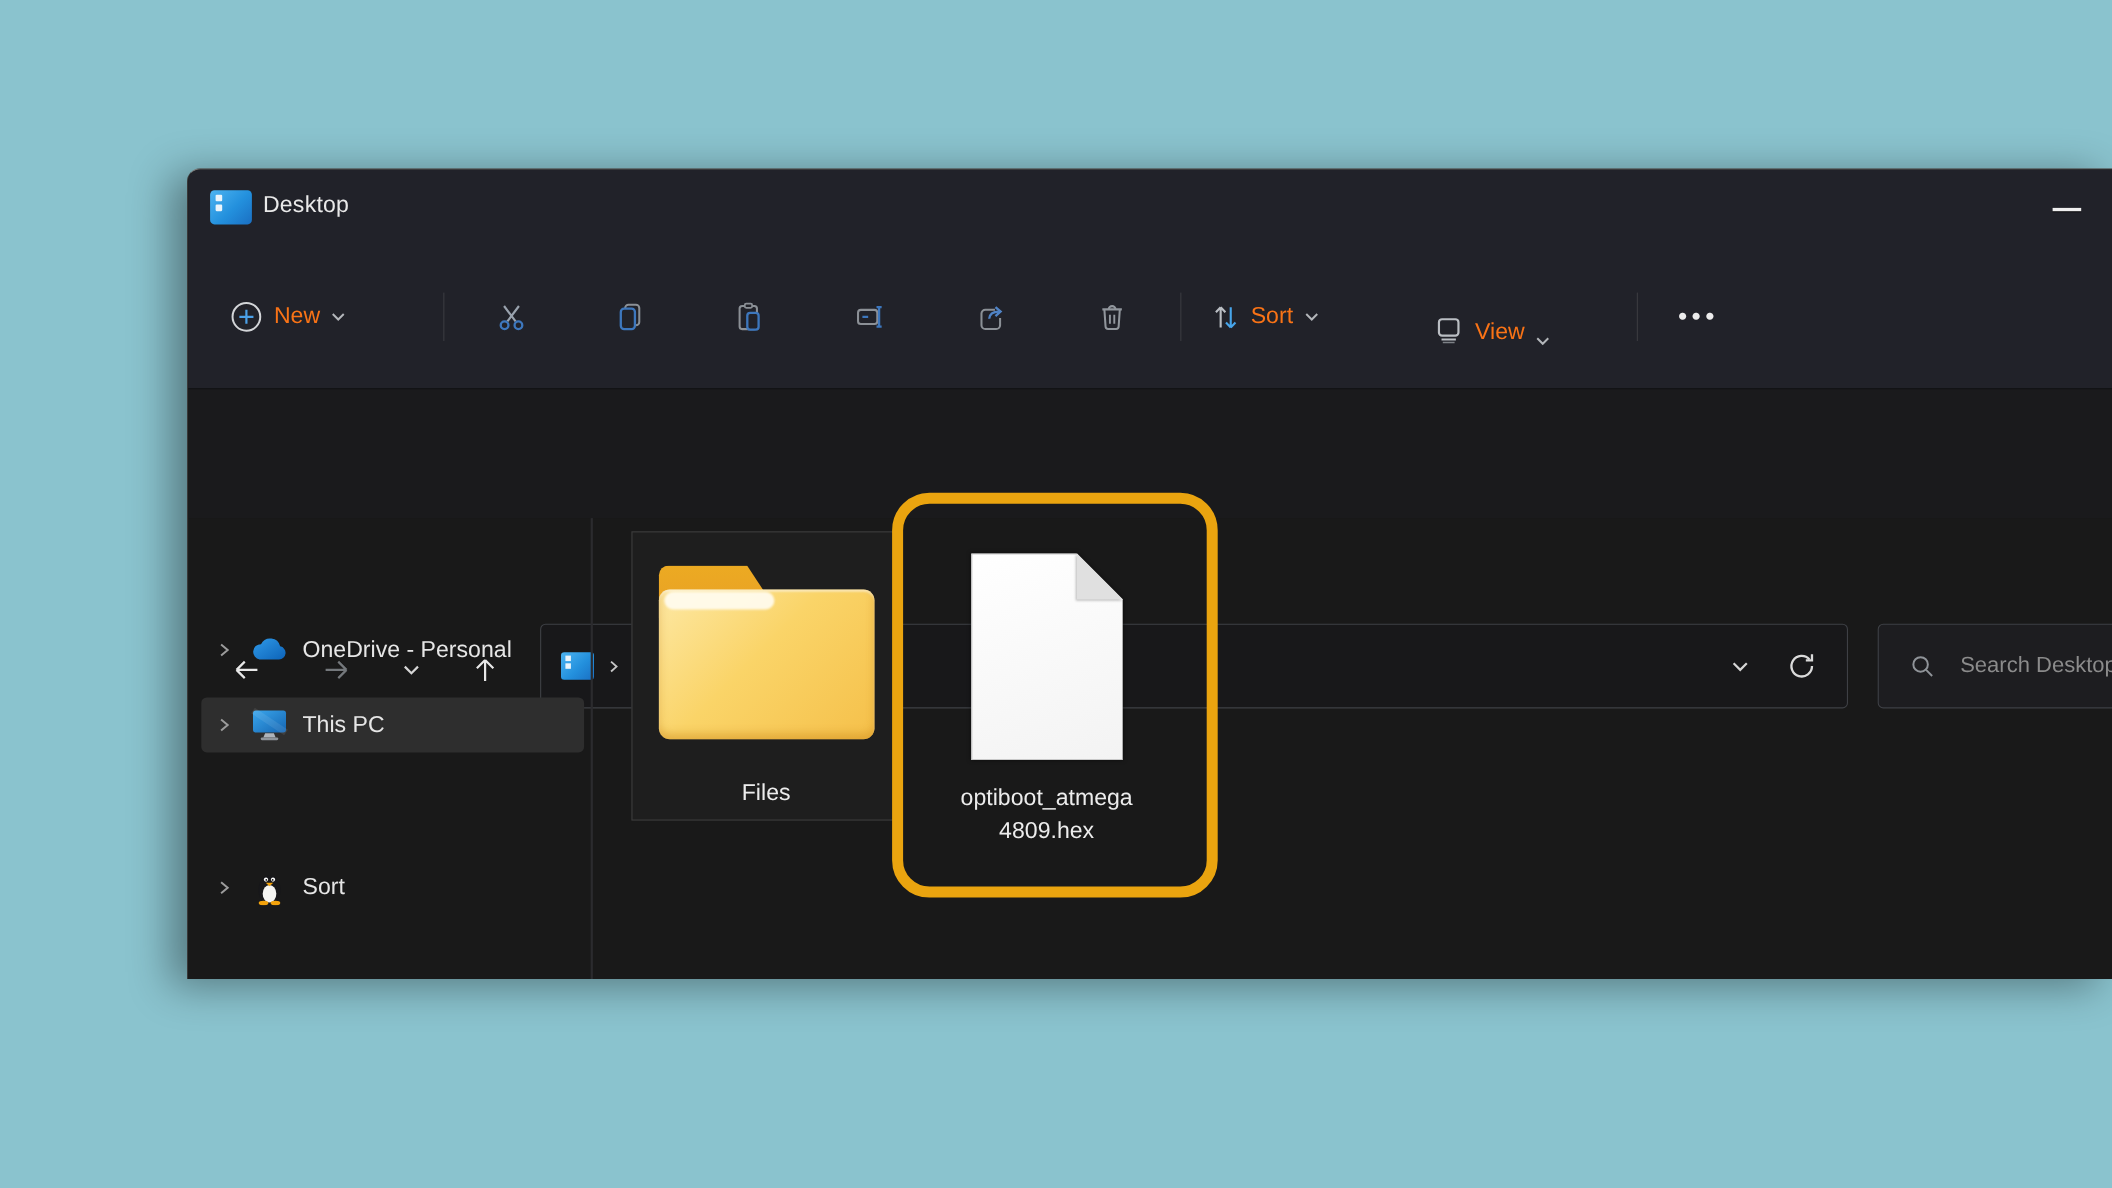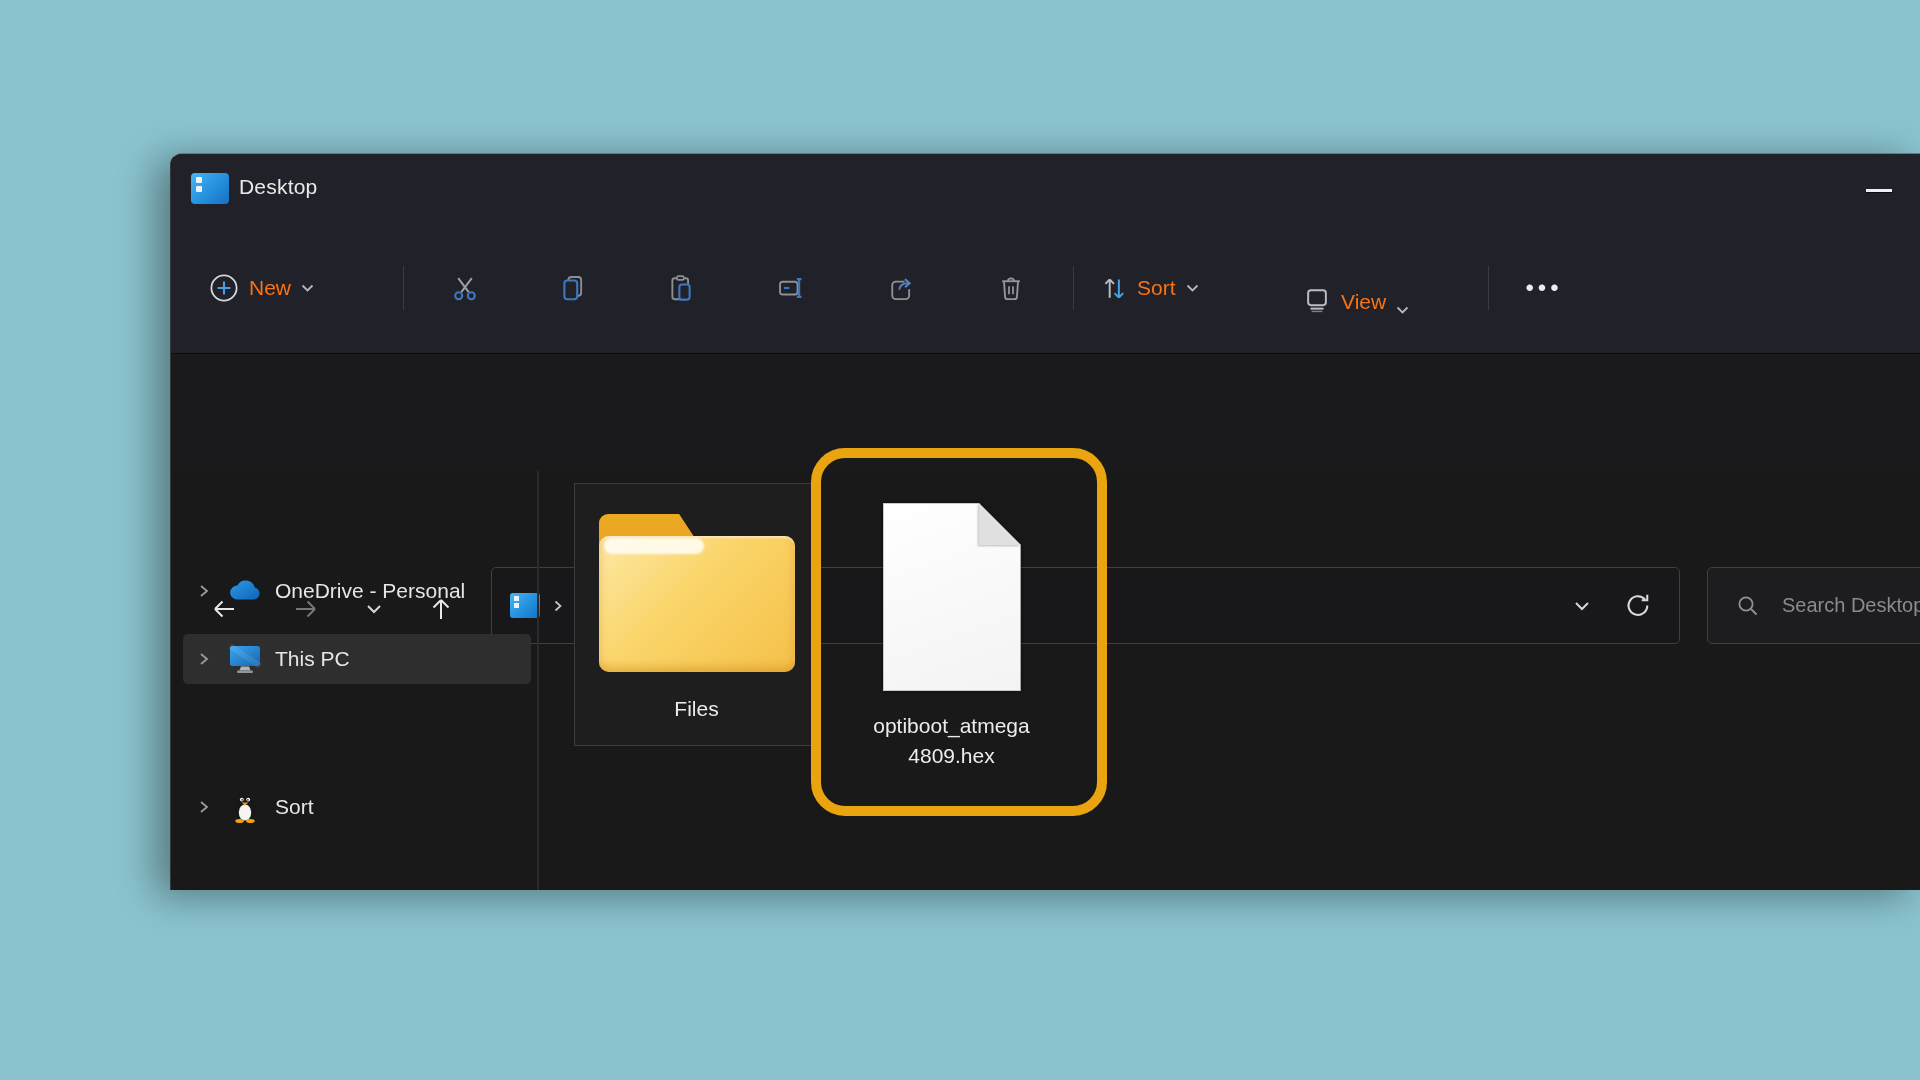--- a/index.html
+++ b/index.html
@@ -367,21 +367,21 @@
     </span>
     <span class="side-label">Sort</span>
   </div>
 
   <div class="tile" id="tile-files">
     <div class="folder">
       <div class="tab"></div>
       <div class="body"></div>
       <div class="sheen"></div>
     </div>
-    <div class="tile-label" style="margin-top:22px;">Files</div>
+    <div class="tile-label" style="margin-top:34px;">Files</div>
   </div>
 
   <div class="tile" id="tile-hex">
     <div class="doc">
       <div class="page"></div>
       <div class="fold"></div>
     </div>
     <div class="tile-label" style="margin-top:20px;">
       <div>optiboot_atmega</div>
       <div>4809.hex</div>

